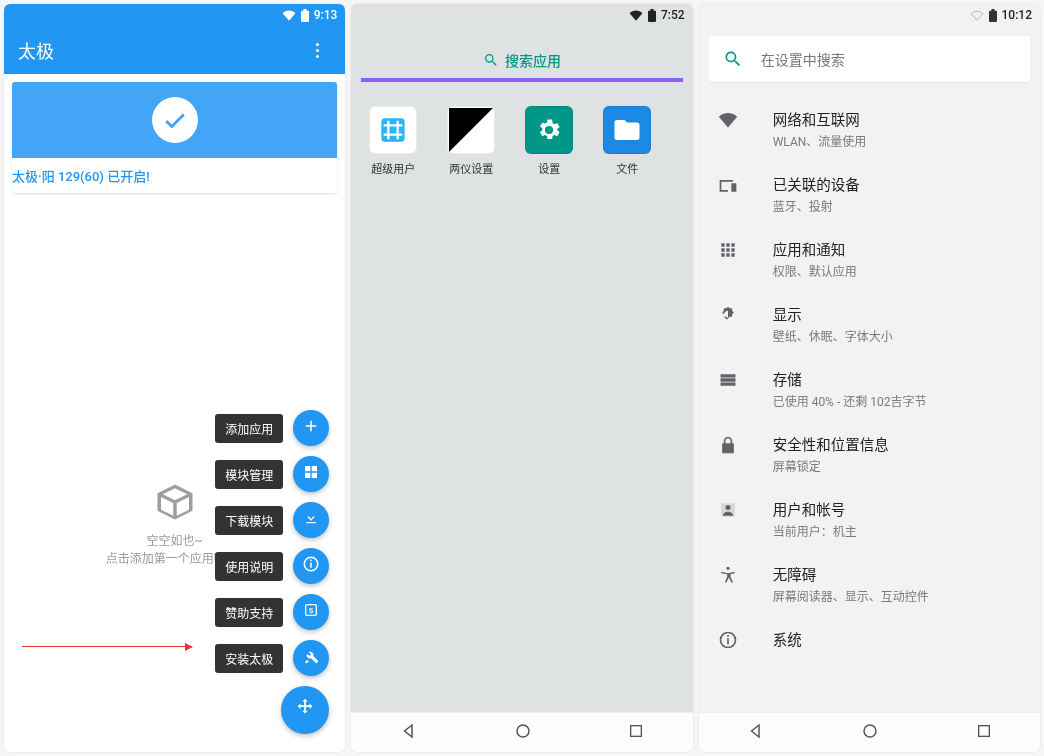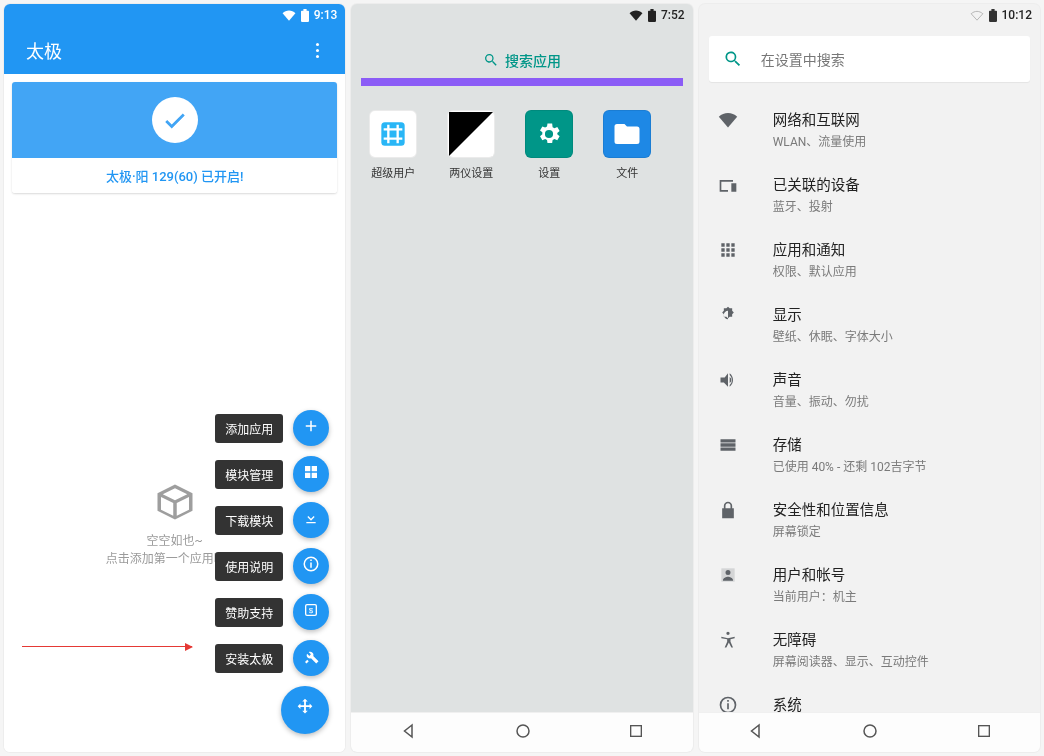--- a/index.html
+++ b/index.html
@@ -38,21 +38,21 @@
   .statusbar.blue { background: #2196f3; color: #fff; }
   .ico { display: inline-flex; align-items: center; }
 
   
   .p1-header {
     background: #2196f3;
     color: #fff;
     height: 48px;
     display: flex;
     align-items: center;
-    padding: 0 22px;
+    padding: 0 14px;
     font-size: 18px;
     position: relative;
   }
   .p1-menu {
     position: absolute;
     right: 8px;
     top: 0;
     bottom: 0;
     width: 40px;
     display: flex;
@@ -77,21 +77,21 @@
   .check-circle {
     width: 46px; height: 46px;
     background: #fff;
     border-radius: 50%;
     display: flex;
     align-items: center;
     justify-content: center;
   }
   .p1-card-bottom {
     background: #fff;
-    text-align: center;
+    text-align: left;
     color: #2196f3;
     font-size: 13px;
     padding: 8px 0;
     font-weight: 500;
   }
   .p1-body { flex: 1; position: relative; background: #fff; }
   .p1-empty {
     position: absolute;
     left: 50%;
     top: 280px;
@@ -147,21 +147,21 @@
     right: -1px; top: -3px;
     border-left: 8px solid #e53935;
     border-top: 4px solid transparent;
     border-bottom: 4px solid transparent;
   }
 
   
   .p2 { background: #dfe2e2; }
   .p2-search {
     margin: 16px 10px 10px;
-    border-bottom: 8px solid #8b5cf6;
+    border-bottom: 4px solid #8b5cf6;
     padding: 8px 0;
     text-align: center;
     color: #009688;
     font-size: 14px;
     font-weight: 500;
     display: flex;
     align-items: center;
     justify-content: center;
     gap: 6px;
   }
@@ -471,31 +471,20 @@
           </svg>
         </div>
         <div class="set-text">
           <div class="t">显示</div>
           <div class="s">壁纸、休眠、字体大小</div>
         </div>
       </div>
       <div class="set-item">
         <div class="set-icon">
           <svg width="20" height="20" viewBox="0 0 24 24">
-            <path fill="currentColor" d="M3 9v6h4l5 5V4L8 9H3zm13 3a4 4 0 00-2-3.5v7A4 4 0 0016 12zm-2-8v2a8 8 0 010 12v2a10 10 0 000-16z"></path>
-          </svg>
-        </div>
-        <div class="set-text">
-          <div class="t">声音</div>
-          <div class="s">音量、振动、勿扰</div>
-        </div>
-      </div>
-      <div class="set-item">
-        <div class="set-icon">
-          <svg width="20" height="20" viewBox="0 0 24 24">
             <path fill="currentColor" d="M3 5h18v4H3zm0 5h18v4H3zm0 5h18v4H3z"></path>
           </svg>
         </div>
         <div class="set-text">
           <div class="t">存储</div>
           <div class="s">已使用 40% - 还剩 102吉字节</div>
         </div>
       </div>
       <div class="set-item">
         <div class="set-icon">

